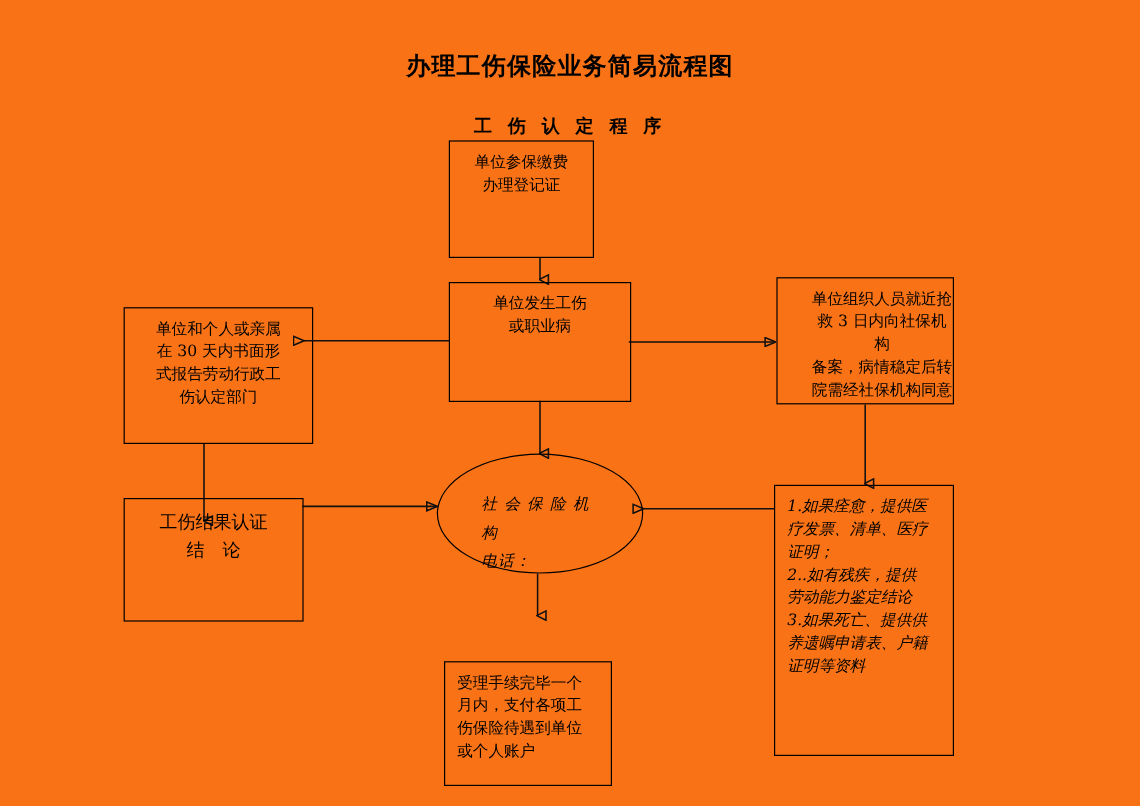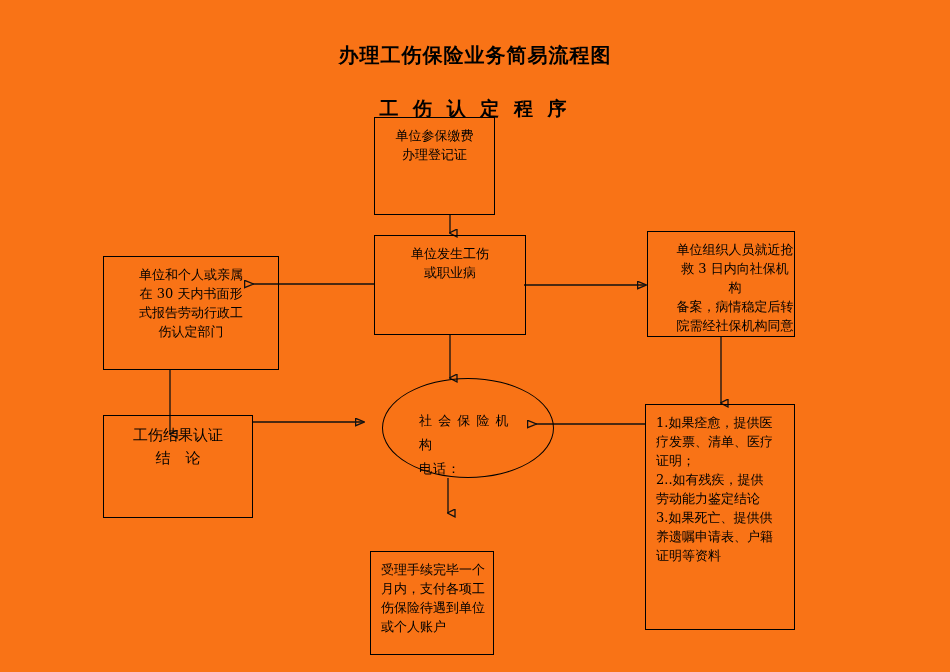--- a/index.html
+++ b/index.html
@@ -28,21 +28,21 @@
     font-weight: bold;
     letter-spacing: 1px;
     font-family: "DejaVu Serif", "Liberation Serif", serif;
   }
   .subtitle {
     position: absolute;
     left: 0;
     top: 96px;
     width: 950px;
     text-align: center;
-    font-size: 19px;
+    font-size: 15px;
     font-weight: bold;
     letter-spacing: 4px;
     font-family: "DejaVu Serif", "Liberation Serif", serif;
   }
   .node {
     position: absolute;
     box-sizing: border-box;
     border: 1px solid #000000;
     background: transparent;
   }
@@ -135,56 +135,56 @@
   <div class="node center-text" style="left:374px; top:117px; width:121px; height:98px;">
     <span class="txt">单位参保缴费
 办理登记证</span>
   </div>
 
   <div class="node center-text" style="left:374px; top:235px; width:152px; height:100px;">
     <span class="txt">单位发生工伤
 或职业病</span>
   </div>
 
-  <div class="node center-text" style="left:103px; top:256px; width:176px; height:114px;">
+  <div class="node center-text" style="left:103px; top:256px; width:158px; height:114px;">
     <span class="txt">单位和个人或亲属
 在 30 天内书面形
 式报告劳动行政工
 伤认定部门</span>
   </div>
 
   <div class="node center-text" style="left:647px; top:231px; width:148px; height:106px;padding-left:28px;">
     <span class="txt">单位组织人员就近抢
 救 3 日内向社保机构
 备案，病情稳定后转
 院需经社保机构同意</span>
   </div>
 
   <div class="node center-text" style="left:103px; top:415px; width:150px; height:103px; font-size:15px;">
     <span class="txt" style="font-size:15px; line-height:23px;">工伤结果认证
 结　论</span>
   </div>
 
-  <div class="ellipse" style="left:382px; top:378px; width:172px; height:100px;">
+  <div class="ellipse" style="left:364px; top:378px; width:172px; height:100px;font-style:italic;">
     <span class="txt">社 会 保 险 机
 构
 电话：</span>
   </div>
 
-  <div class="node left-text" style="left:645px; top:404px; width:150px; height:226px;">
+  <div class="node left-text" style="left:645px; top:404px; width:150px; height:226px;font-style:italic;">
     <span class="txt">1.如果痊愈，提供医
 疗发票、清单、医疗
 证明；
 2..如有残疾，提供
 劳动能力鉴定结论
 3.如果死亡、提供供
 养遗嘱申请表、户籍
 证明等资料</span>
   </div>
 
-  <div class="node left-text" style="left:370px; top:551px; width:124px; height:104px;">
+  <div class="node left-text" style="left:370px; top:551px; width:140px; height:104px;">
     <span class="txt">受理手续完毕一个
 月内，支付各项工
 伤保险待遇到单位
 或个人账户</span>
   </div>
 
 </div>
 
 </body></html>

